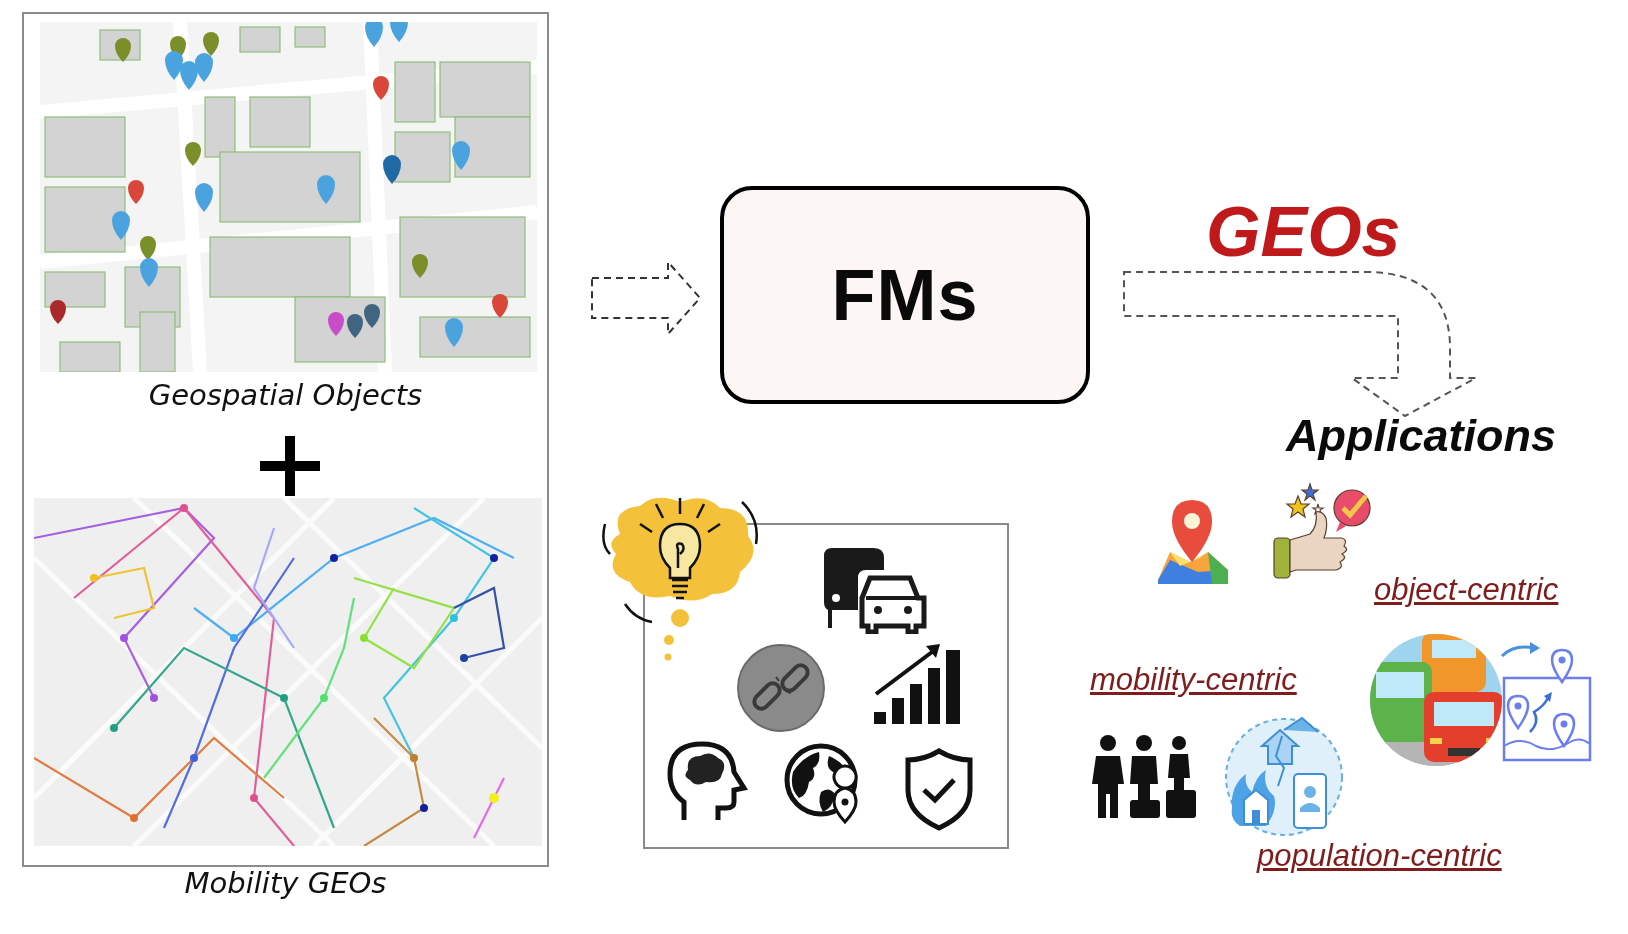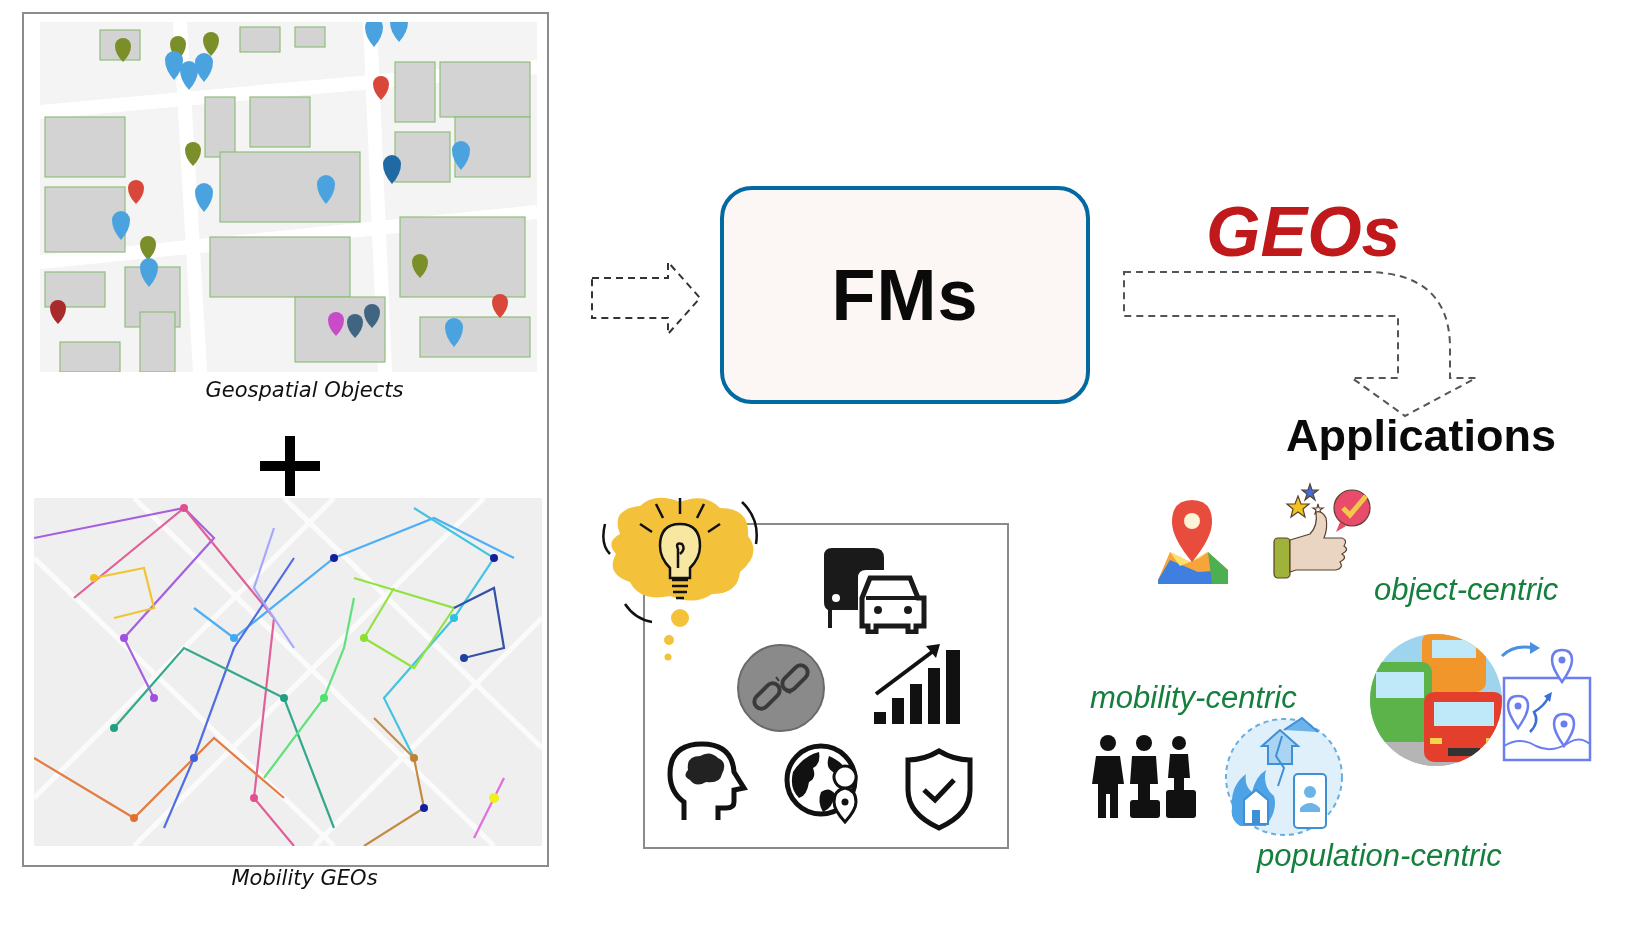--- a/index.html
+++ b/index.html
@@ -6,40 +6,40 @@
   body { width: 1628px; height: 934px; position: relative; overflow: hidden;
          font-family: "Liberation Sans", sans-serif; }
   .abs { position: absolute; }
 
   
   #left-panel { left: 22px; top: 12px; width: 527px; height: 855px;
                 border: 2px solid #8c8c8c; box-sizing: border-box; background: #fff; }
   #geo-map { left: 40px; top: 22px; width: 497px; height: 350px; }
   #mob-map { left: 34px; top: 498px; width: 508px; height: 348px; }
   .caption { font-family: "DejaVu Sans", sans-serif; font-style: italic; color: #111;
-             font-size: 21px; text-align: center; width: 527px; left: 22px; padding-left: 19px; }
+             font-size: 29px; text-align: center; width: 527px; left: 22px; }
   #geo-caption { top: 378px; }
   #mob-caption { top: 866px; }
   #plus { left: 260px; top: 436px; width: 60px; height: 60px; }
 
   
   #fm-box { left: 720px; top: 186px; width: 370px; height: 218px;
-            border: 4px solid #0369a1; border-radius: 32px; background: #fcf6f4;
+            border: 4px solid #000000; border-radius: 32px; background: #fcf6f4;
             box-sizing: border-box; display: flex; align-items: center; justify-content: center; }
   #fm-label { font-weight: bold; font-size: 72px; color: #0a0a0a; font-family: "Liberation Sans", sans-serif; letter-spacing: 1px; }
 
   
   #geos-label { left: 1206px; top: 192px; font-size: 70px; font-weight: bold; font-style: italic;
                 color: #c0191c; font-family: "Liberation Sans", sans-serif; text-align: right; }
-  #apps-label { left: 1286px; top: 410px; font-size: 45px; font-weight: bold; 
+  #apps-label { left: 1286px; top: 410px; font-size: 45px; font-weight: bold; font-style: italic;
                 color: #0a0a0a; font-family: "Liberation Sans", sans-serif; }
 
-  .cat-label { font-style: italic; color: #15803d; font-size: 31px; font-family: "Liberation Sans", sans-serif; }
+  .cat-label { font-style: italic; color: #7f1d1d; font-size: 31px; font-family: "Liberation Sans", sans-serif; text-decoration: underline; }
   #obj-label { left: 1374px; top: 572px; }
-  #mob-label { left: 1090px; top: 680px; }
+  #mob-label { left: 1090px; top: 662px; }
   #pop-label { left: 1257px; top: 838px; text-align: center; }
 
   
   #icon-box { left: 643px; top: 523px; width: 366px; height: 326px;
               border: 2px solid #8a8a8a; box-sizing: border-box; }
 
   svg { display: block; }
 </style>
 </head>
 <body>

